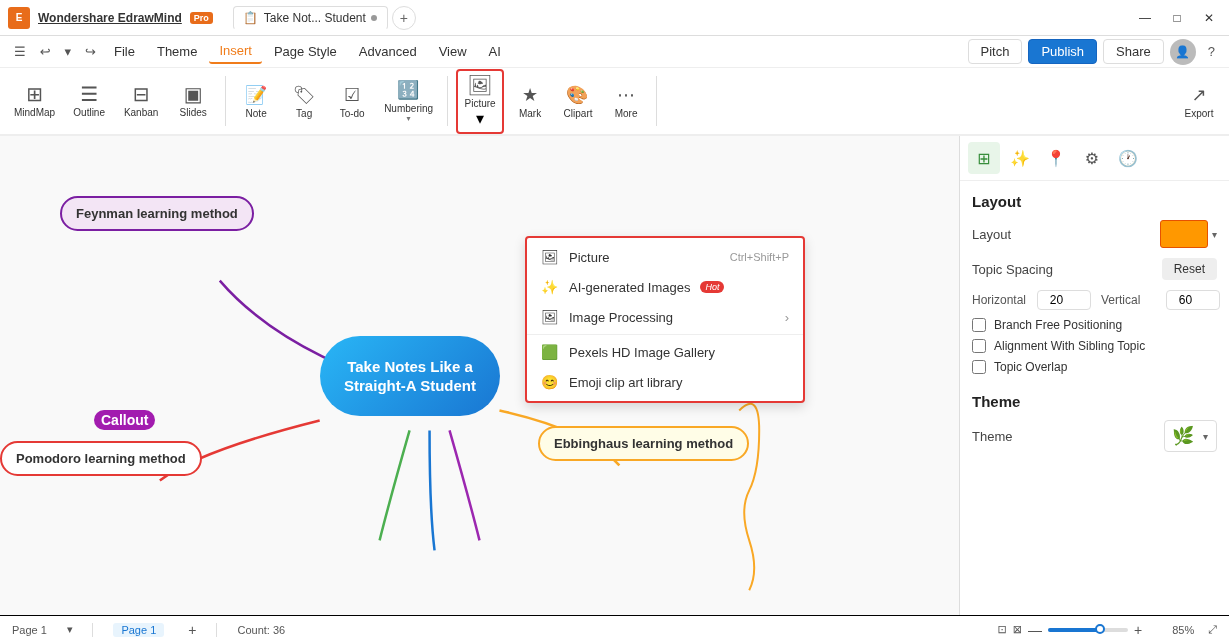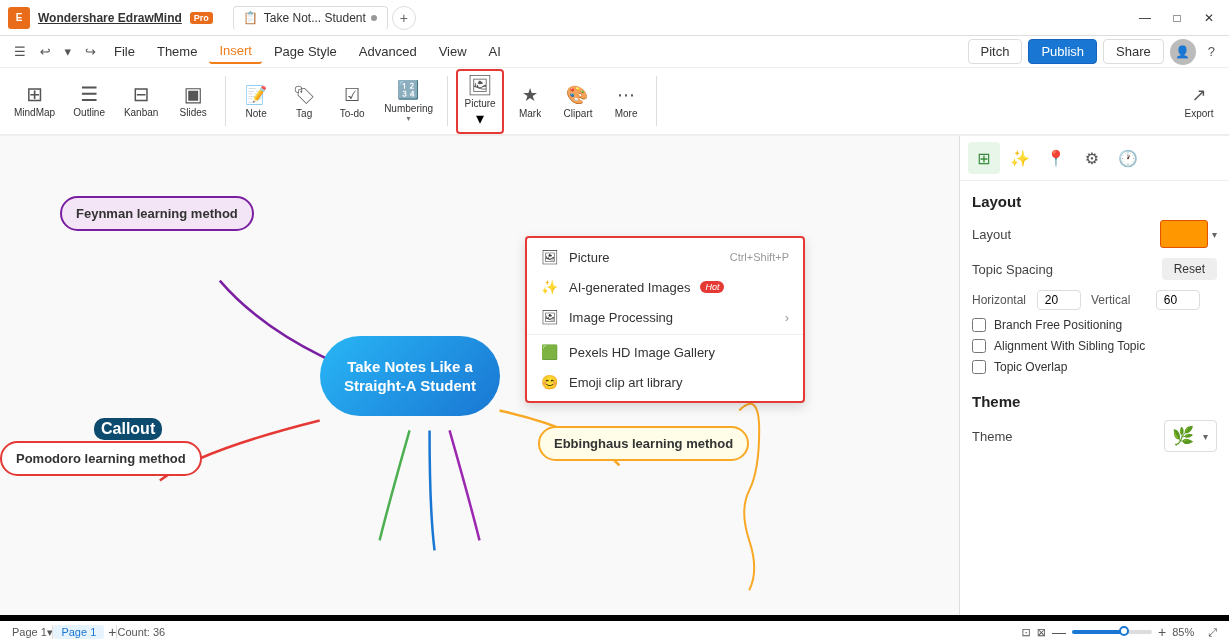--- a/index.html
+++ b/index.html
@@ -100,21 +100,21 @@
       font-weight: 600;
       color: #333;
       border: 2px solid #333;
       background: #fff;
       text-align: center;
       white-space: nowrap;
     }
     .topic-top { top: 60px; left: 60px; border-color: #7b1fa2; background: #f3e5f5; }
     .topic-left { top: 305px; left: 0px; border-color: #e53935; background: #fff; }
     .topic-right { top: 290px; left: 538px; border-color: #f9a825; background: #fffde7; }
-    .callout-badge { position: absolute; top: 282px; left: 94px; background: #0c4a6e; color: #fff; font-size: 16px; padding: 2px 7px; border-radius: 10px; font-weight: bold; }
+    .callout-badge { position: absolute; top: 274px; left: 94px; background: #a21caf; color: #fff; font-size: 14px; padding: 2px 7px; border-radius: 10px; font-weight: bold; }
 
     
     #connectors { position: absolute; top: 0; left: 0; width: 100%; height: 100%; pointer-events: none; }
 
     
     #picture-dropdown {
       position: absolute;
       top: 100px;
       left: 525px;
       width: 280px;
@@ -170,38 +170,38 @@
     .panel-body { padding: 12px; overflow-y: auto; flex: 1; }
     .panel-section-title { font-size: 15px; font-weight: 700; color: #222; margin-bottom: 10px; }
     .panel-row { display: flex; align-items: center; margin-bottom: 10px; }
     .panel-label { font-size: 13px; color: #444; min-width: 80px; }
     .panel-value-box { margin-left: auto; display: flex; align-items: center; gap: 4px; }
     .layout-thumb { width: 48px; height: 28px; background: #ff9800; border-radius: 3px; border: 1px solid #e65100; }
     .dropdown-arrow { font-size: 10px; color: #666; cursor: pointer; }
     .reset-btn { background: #eee; border: none; padding: 4px 12px; border-radius: 4px; font-size: 12px; cursor: pointer; color: #333; }
     .spacing-row { display: flex; align-items: center; margin-bottom: 8px; }
     .spacing-label { font-size: 12px; color: #555; min-width: 65px; }
-    .num-input { width: 44px; border: 1px solid #ddd; border-radius: 4px; padding: 2px 4px; font-size: 12px; text-align: center; }
+    .num-input { width: 54px; border: 1px solid #ddd; border-radius: 4px; padding: 2px 4px; font-size: 12px; text-align: center; }
     .checkbox-row { display: flex; align-items: center; margin-bottom: 7px; gap: 8px; }
     .checkbox-row input { width: 14px; height: 14px; }
     .checkbox-row label { font-size: 12px; color: #333; }
     .theme-box { display: flex; align-items: center; border: 1px solid #ddd; border-radius: 4px; padding: 4px 8px; gap: 8px; cursor: pointer; }
     .theme-icon { font-size: 18px; }
 
     
     #statusbar {
       height: 28px;
       background: #fff;
-      border-top: 6px solid #000000;
+      border-top: 1px solid #000000;
       display: flex;
       align-items: center;
       padding: 0 12px;
       font-size: 11px;
       color: #555;
-      gap: 0;
+      gap: 20px;
     }
     .statusbar-sep { width: 1px; height: 14px; background: #ddd; }
     .page-tab { background: #e8f4fd; color: #1976d2; padding: 1px 8px; border-radius: 3px; font-size: 11px; cursor: pointer; }
     .zoom-controls { display: flex; align-items: center; gap: 6px; margin-left: auto; }
     .zoom-slider { width: 80px; height: 4px; background: #ddd; border-radius: 2px; position: relative; }
     .zoom-slider-fill { width: 65%; height: 4px; background: #1976d2; border-radius: 2px; }
     .zoom-slider-thumb { position: absolute; left: 65%; top: -4px; width: 10px; height: 10px; background: #fff; border: 2px solid #1976d2; border-radius: 50%; transform: translateX(-50%); }
 
     
     .top-right-btns { display: flex; align-items: center; gap: 6px; margin-left: auto; }
@@ -467,16 +467,16 @@
   <span>Count: 36</span>
   <div class="zoom-controls">
     <span style="cursor:pointer;color:#555;">⊡</span>
     <span style="cursor:pointer;color:#555;">⊠</span>
     <span style="cursor:pointer;font-size:14px;color:#555;">—</span>
     <div class="zoom-slider">
       <div class="zoom-slider-fill"></div>
       <div class="zoom-slider-thumb"></div>
     </div>
     <span style="cursor:pointer;font-size:14px;color:#555;">+</span>
-    <span style="min-width:30px;">85%</span>
+    <span style="min-width:30px;margin-left:24px;">85%</span>
     <span style="cursor:pointer;color:#555;">⤢</span>
   </div>
 </div>
 
 </body></html>

